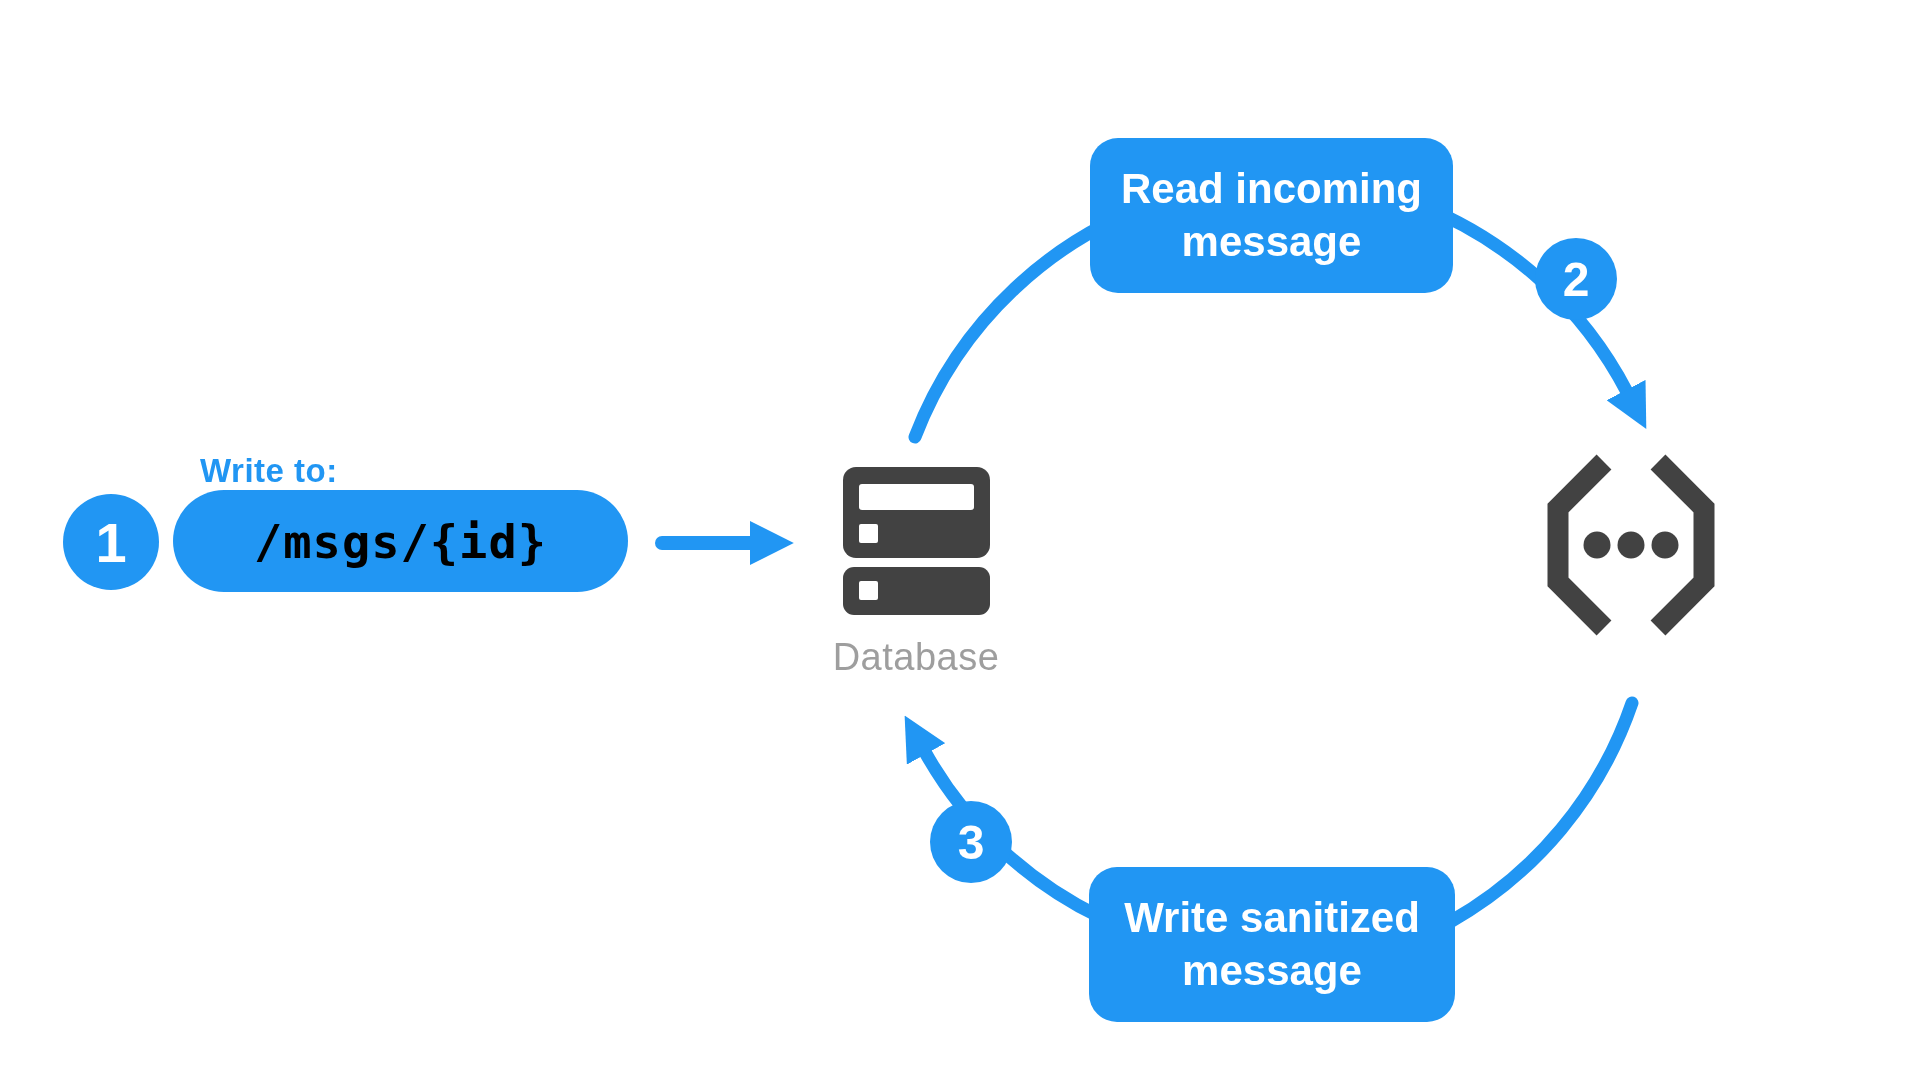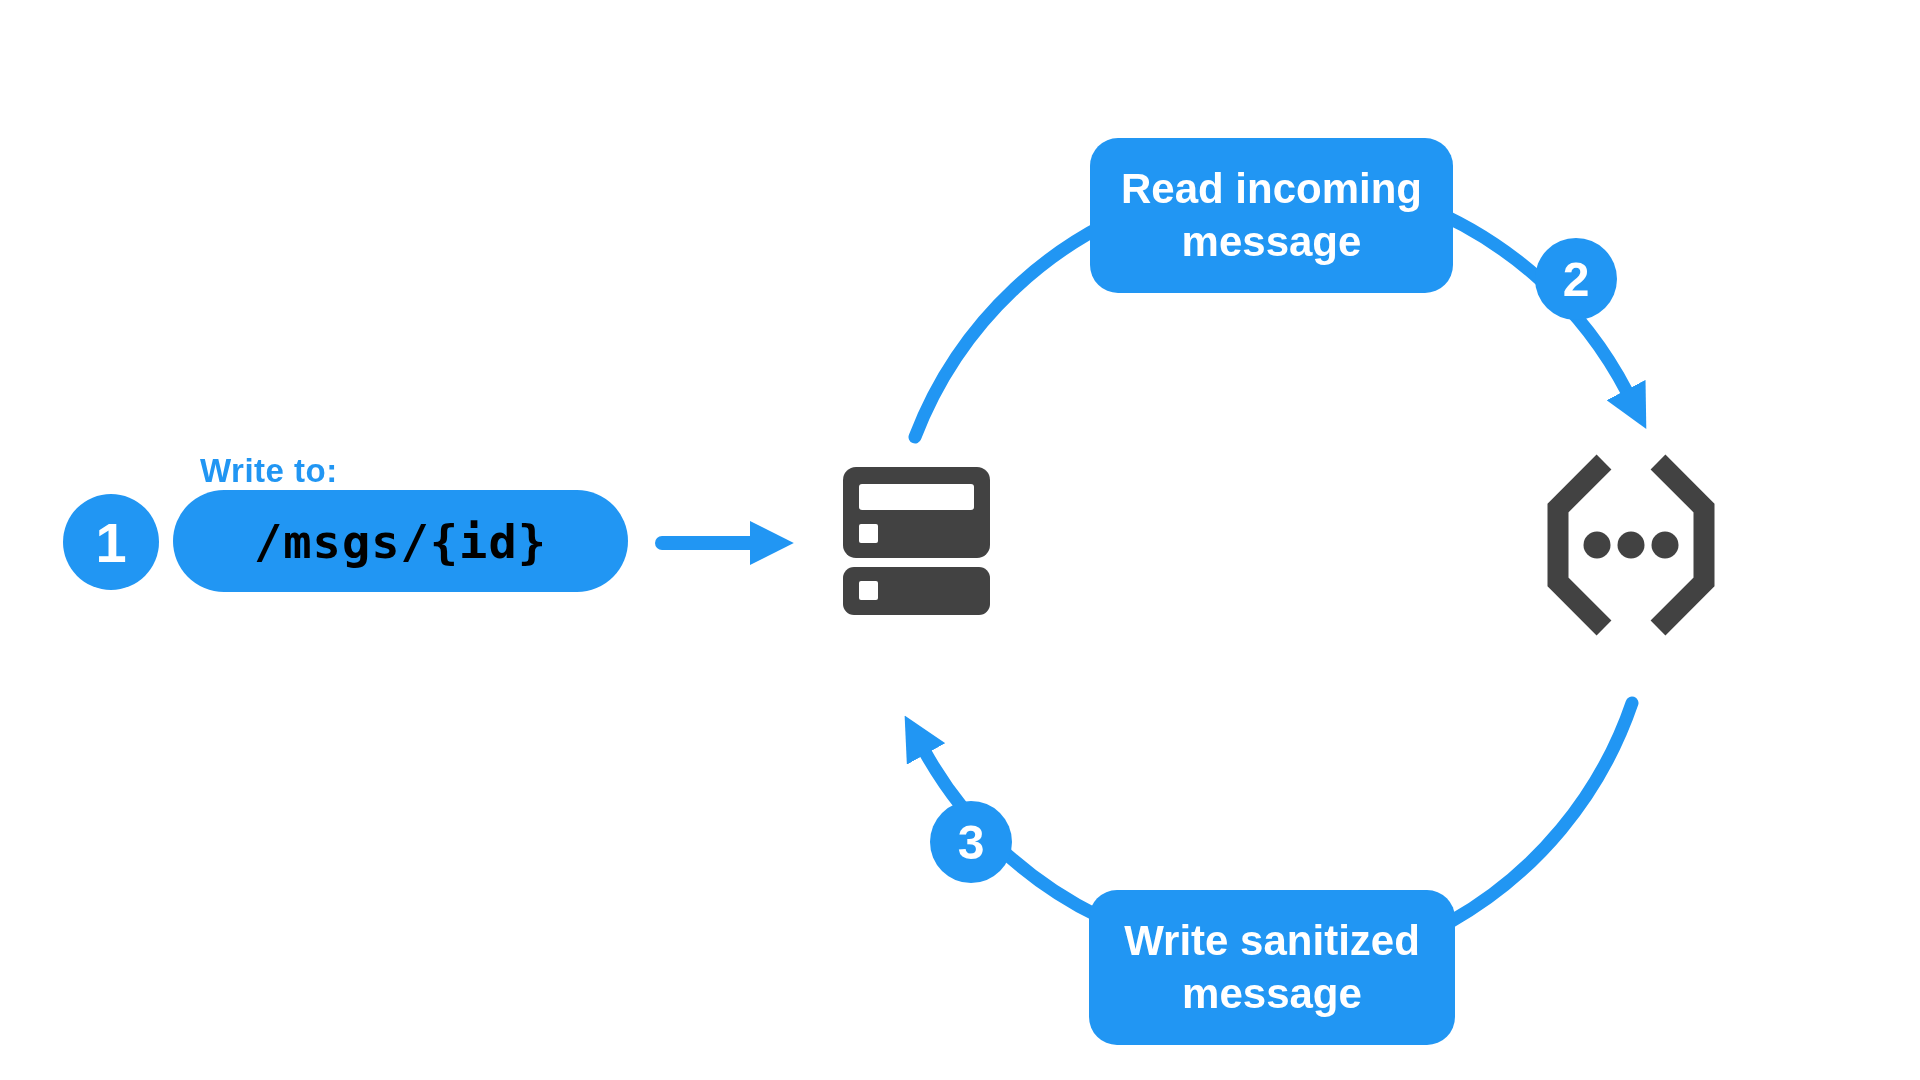--- a/index.html
+++ b/index.html
@@ -25,21 +25,21 @@
     left:173px;top:490px;width:455px;height:102px;border-radius:51px;
     background:#2196F3;color:#000000;display:flex;align-items:center;justify-content:center;
     font-family:"DejaVu Sans Mono", monospace;font-size:47px;font-weight:bold;letter-spacing:1px;
   }
   .flow-box{
     background:#2196F3;color:#fff;border-radius:28px;
     display:flex;align-items:center;justify-content:center;text-align:center;
     font-size:42px;font-weight:bold;line-height:1.25;padding:2px 30px;box-sizing:border-box;
   }
   .read-box{left:1090px;top:138px;width:363px;height:155px;}
-  .write-box{left:1089px;top:890px;width:366px;height:155px;}
+  .write-box{left:1089px;top:867px;width:366px;height:155px;}
   .node-label{
     color:#9E9E9E;font-size:38px;text-align:center;letter-spacing:0.5px;
   }
   .db-label{left:766px;top:636px;width:300px;}
   .fn-label{left:1481px;top:636px;width:300px;}
 </style>
 </head>
 <body>
 
 <div class="canvas">
@@ -104,14 +104,15 @@
   </div>
 
   <div class="abs badge badge-2">
     <span>2</span>
   </div>
 
   <div class="abs badge badge-3">
     <span>3</span>
   </div>
 
+  <div class="abs node-label db-label">Database</div>
 
 </div>
 
 </body></html>

